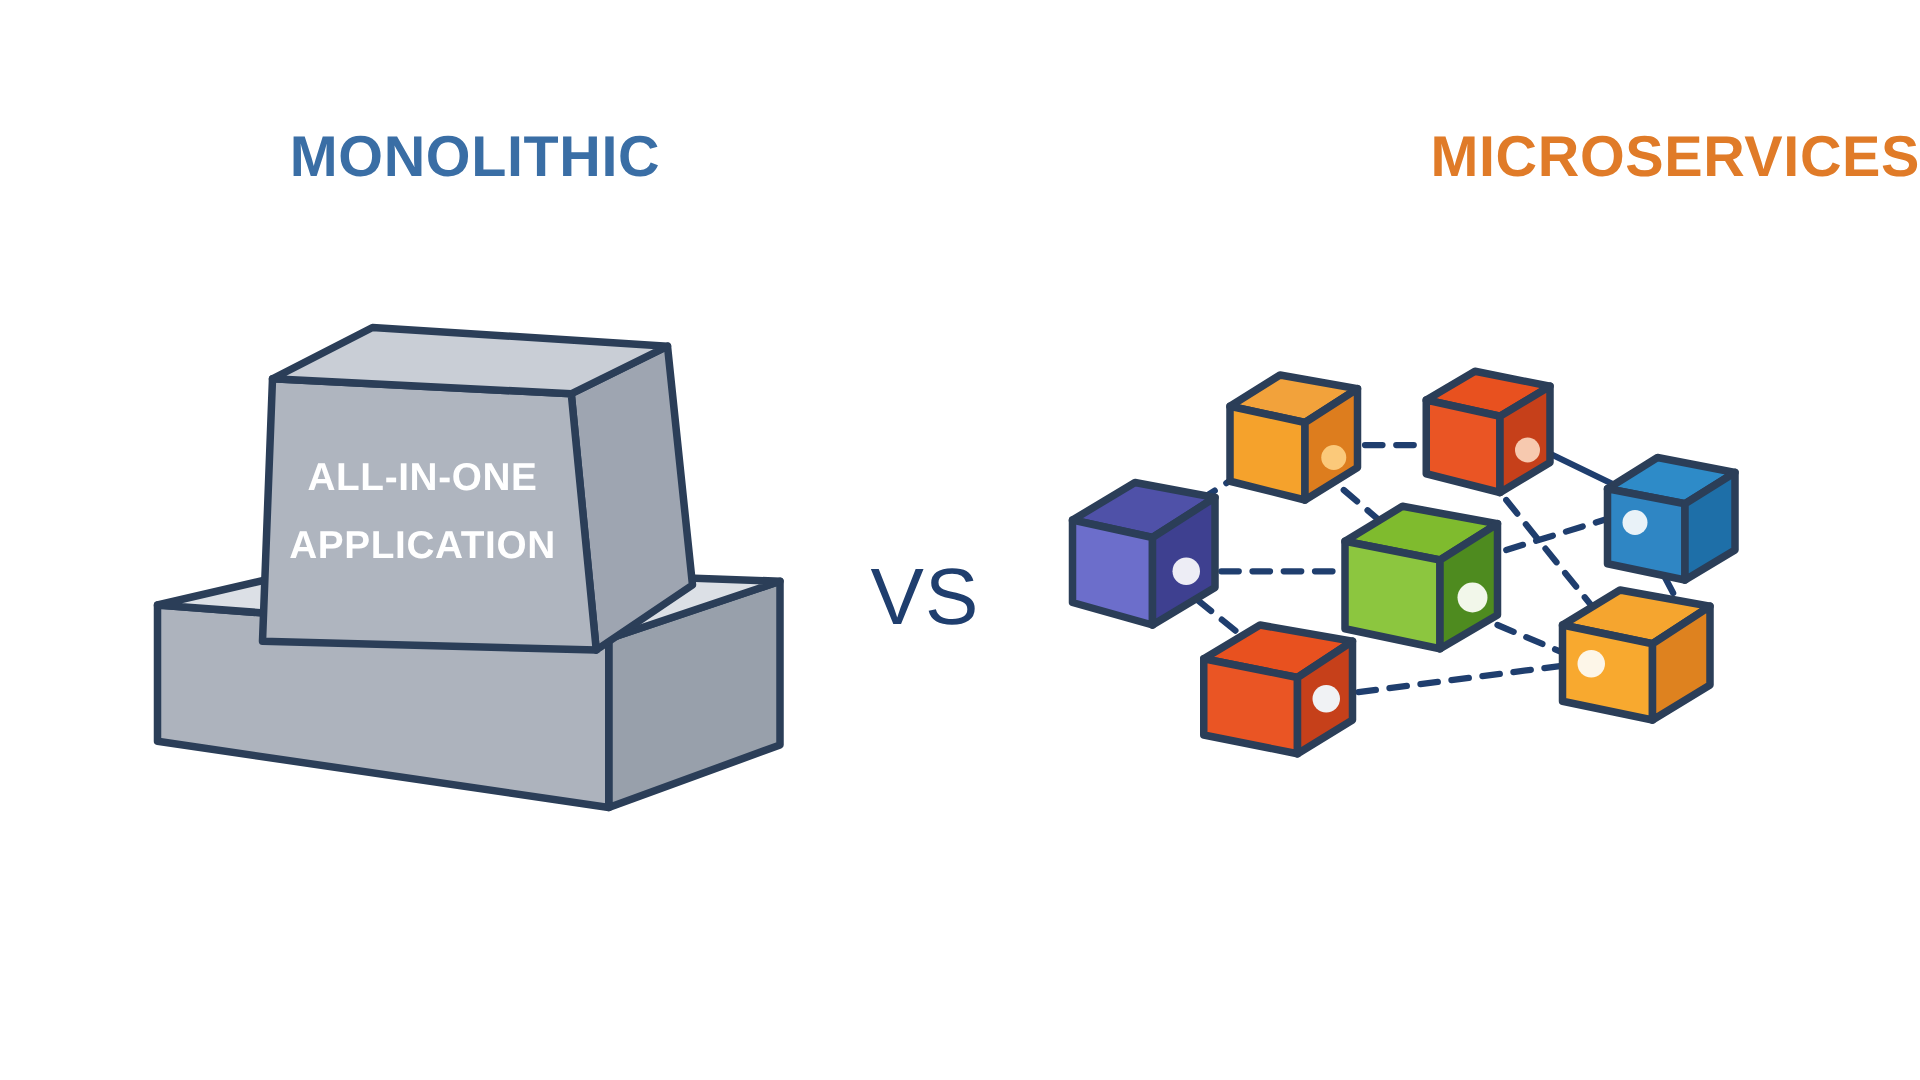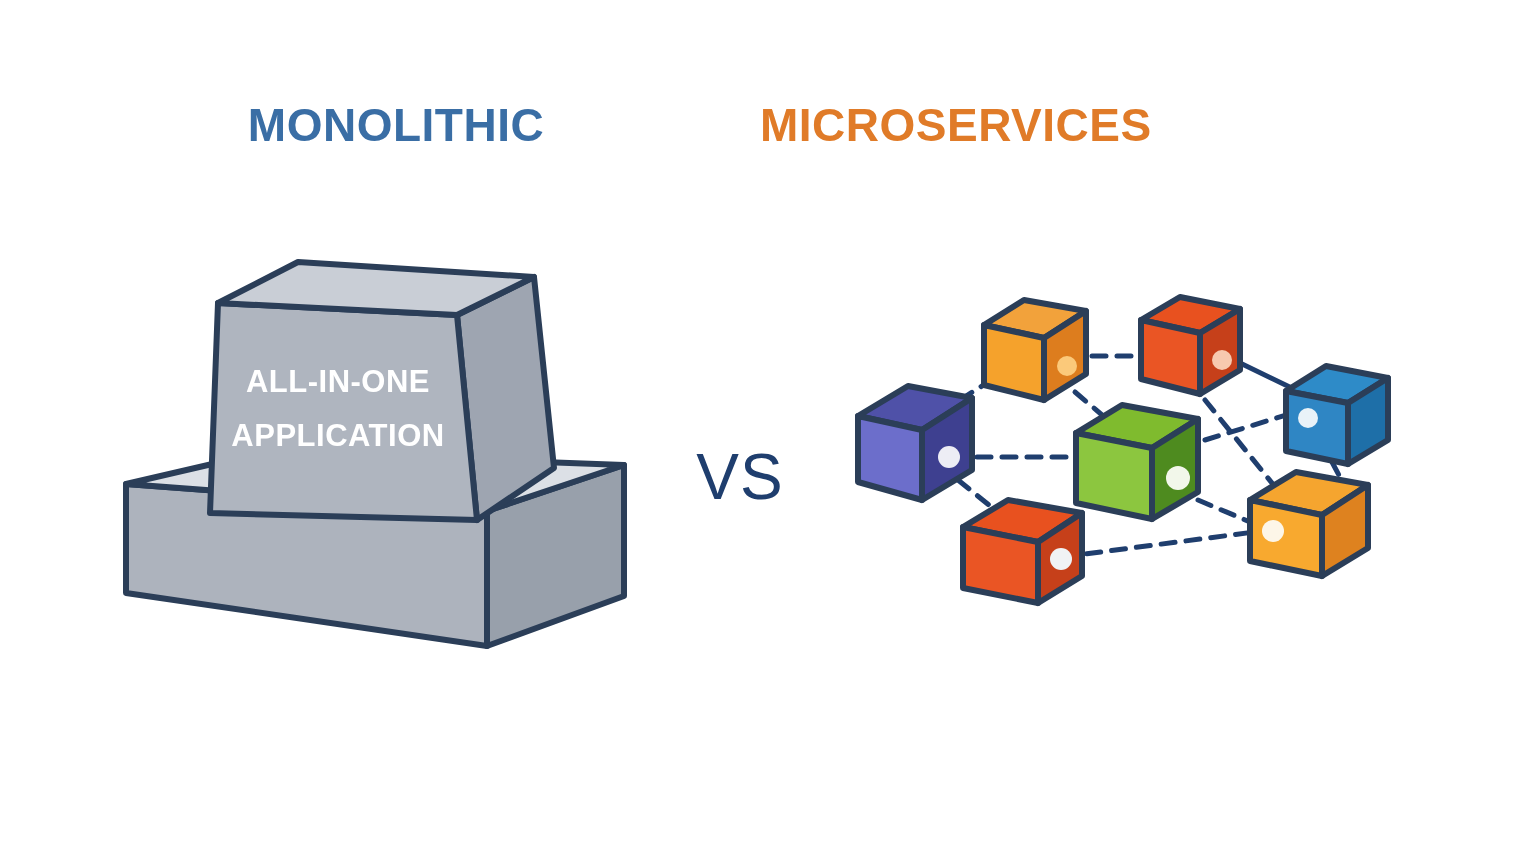--- a/index.html
+++ b/index.html
@@ -24,33 +24,33 @@
 
   .title {
     position: absolute;
     font-weight: bold;
     letter-spacing: 0.5px;
     white-space: nowrap;
     user-select: none;
   }
 
   #title-monolithic {
-    left: 16px;
+    left: 0;
     top: 98px;
     width: 760px;
     text-align: center;
     font-size: 46px;
     color: #3A6EA5;
   }
 
   #title-microservices {
     left: 760px;
     top: 98px;
     width: 776px;
-    text-align: left;
+    text-align: right;
     font-size: 46px;
     color: #E07B28;
   }
 
   #vs-label {
     position: absolute;
     left: 660px;
     top: 440px;
     width: 160px;
     text-align: center;

